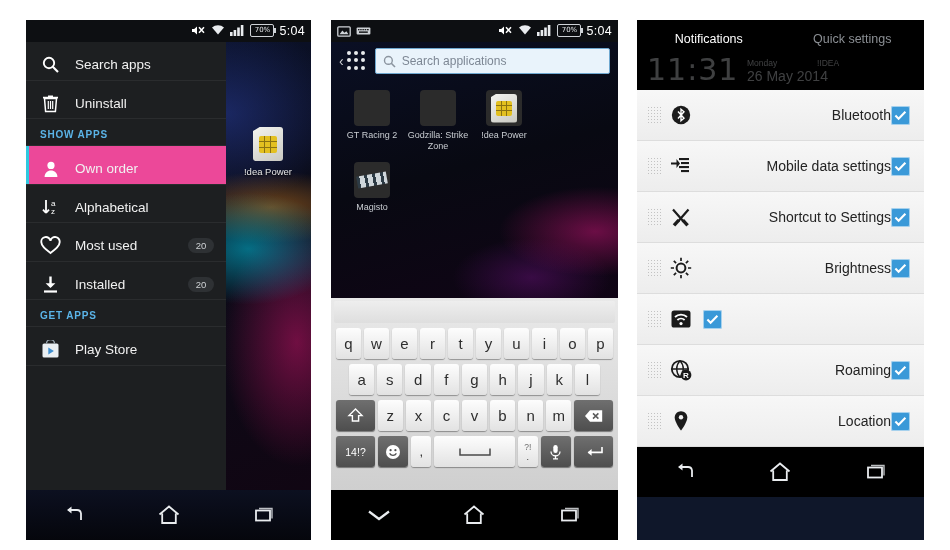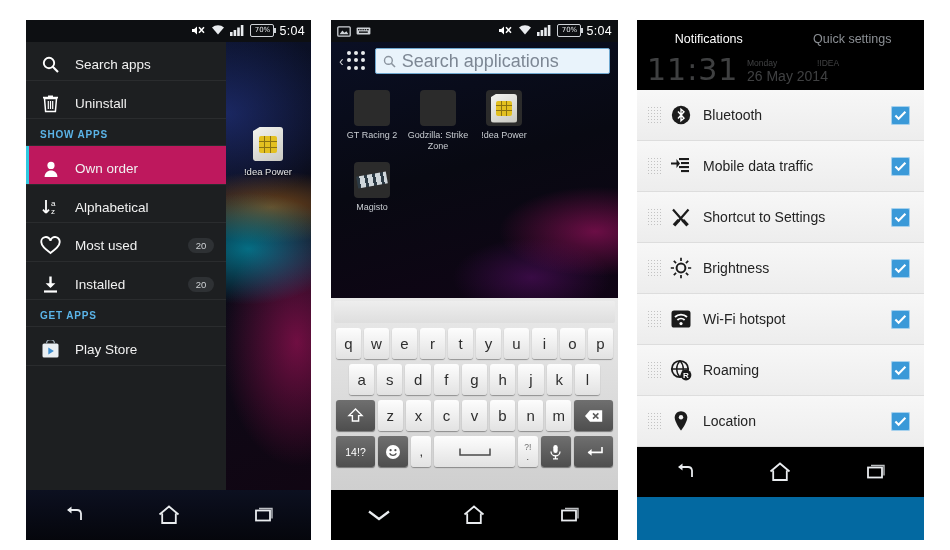--- a/index.html
+++ b/index.html
@@ -47,21 +47,21 @@
   .p1-row{
     height:38.5px;display:flex;align-items:center;padding:8px 0 0 14px;
     border-bottom:1px solid #2a2c2e;position:relative;box-sizing:border-box;
   }
   .p1-row .lbl{color:#f1f1f1;font-size:13.5px;margin-left:14px;flex:1;}
   .p1-row .badge{
     background:#2e3134;color:#cfd2d5;font-size:9.5px;border-radius:9px;
     min-width:18px;height:15px;line-height:15px;text-align:center;margin-right:12px;padding:0 4px;
   }
   .p1-row .ic{width:21px;height:21px;display:flex;align-items:center;justify-content:center;}
-  .p1-sel{background:#be185d;}
+  .p1-sel{background:#ec4899;}
   .p1-sel:before{content:"";position:absolute;left:0;top:0;bottom:0;width:3px;background:#2fc8e0;}
   .p1-head{
     height:27px;display:flex;align-items:flex-end;padding:0 0 5px 14px;
     color:#5bb4e8;font-size:10px;font-weight:bold;letter-spacing:.8px;
     border-bottom:1px solid #2a2c2e;box-sizing:border-box;
   }
   .p1-icon-area{position:absolute;right:0;top:22px;width:85px;bottom:50px;}
   .p1-app{position:absolute;left:8px;top:85px;width:68px;text-align:center;}
   .simcard{
     width:30px;height:34px;margin:0 auto;border-radius:3px;
@@ -102,21 +102,21 @@
     padding:0 8px;box-sizing:border-box;
   }
   .p2-chev{color:#cfd2d5;font-size:14px;margin-right:3px;}
   .dots9{width:20px;height:20px;display:grid;grid-template-columns:repeat(3,1fr);
     grid-template-rows:repeat(3,1fr);gap:2px;margin-right:8px;}
   .dots9 i{background:#e8eaec;border-radius:50%;display:block;width:4px;height:4px;}
   .p2-field{
     flex:1;height:26px;background:#e9f3fb;border:1px solid #6fa8d0;border-radius:2px;
     display:flex;align-items:center;padding:0 7px;box-sizing:border-box;
   }
-  .p2-field .ph{color:#7d8794;font-size:18px;margin-left:6px;}
+  .p2-field .ph{color:#7d8794;font-size:12px;margin-left:6px;}
   .p2-grid{position:absolute;left:0;right:0;top:64px;padding:6px 8px;box-sizing:border-box;}
   .p2-rowapps{display:flex;}
   .p2-app{width:66px;text-align:center;margin-bottom:10px;}
   .p2-app .thumb{
     width:36px;height:36px;margin:0 auto;border-radius:4px;background:#2b2b2b;overflow:hidden;
   }
   .p2-app .nm{color:#c9cdd2;font-size:9px;line-height:11px;margin-top:4px;}
   .th-robocop{background:
       radial-gradient(circle at 62% 62%,#d8b021 0 4px,transparent 5px),
       linear-gradient(150deg,#6b3230 0%,#201518 45%,#0c0b0d 100%);}
@@ -155,40 +155,40 @@
   .key.space{flex:3.2;}
   .key.small{font-size:10.5px;}
   .key.sub{flex-direction:column;gap:0;line-height:10px;}
   .key.sub .up{font-size:8.5px;color:#6b6b6b;}
   .key.sub .dn{font-size:9px;color:#2e2e2e;}
   .row2pad{padding:0 15px;}
   .navbar2{position:absolute;left:0;right:0;bottom:0;height:50px;background:#000;
     display:flex;align-items:center;justify-content:space-around;}
 
   
-  #panel3{left:637px;top:20px;width:287px;height:520px;background:#0369a1;}
+  #panel3{left:637px;top:20px;width:287px;height:520px;background:#0f172a;}
   .p3-top{height:70px;background:#000;position:relative;overflow:hidden;}
   .p3-tabs{display:flex;height:38px;align-items:center;}
   .p3-tab{flex:1;text-align:center;font-size:12.5px;}
   .p3-tab.active{color:#ffffff;}
   .p3-tab.inactive{color:#8b8f94;}
   .p3-clockwrap{position:relative;height:30px;opacity:.30;padding-left:10px;}
   .p3-clock{
     position:absolute;left:10px;top:-6px;font-size:30px;color:#cfd3d7;
     font-family:"DejaVu Sans",sans-serif;letter-spacing:1px;
   }
   .p3-day{position:absolute;left:110px;top:0px;font-size:8.5px;color:#cfd3d7;}
   .p3-date{position:absolute;left:110px;top:10px;font-size:14px;color:#cfd3d7;}
   .p3-carrier{position:absolute;left:180px;top:0px;font-size:8.5px;color:#cfd3d7;}
 
   .p3-list{background:#f4f4f4;}
   .p3-row{
     height:51px;display:flex;align-items:center;
     background:linear-gradient(180deg,#f7f7f7,#ededed);
-    border-bottom:1px solid #dddddd;box-sizing:border-box;padding:0 14px 0 10px;
+    border-bottom:1px solid #dddddd;box-sizing:border-box;padding:0 14px 0 10px;text-align:right;
   }
   .handle{
     width:15px;height:19px;margin-right:7px;
     background-image:radial-gradient(#c0c0c0 40%,transparent 41%);
     background-size:3px 3px;opacity:.95;
   }
   .p3-ic{width:24px;height:24px;display:flex;align-items:center;justify-content:center;margin-right:10px;}
   .p3-lbl{flex:1;color:#232323;font-size:14px;}
   .chk{
     width:19px;height:19px;border-radius:2px;background:#3a99d8;
@@ -590,21 +590,21 @@
           <svg width="22" height="20" viewBox="0 0 22 20">
               <g fill="#1b1b1b">
                 <rect x="9" y="2" width="10" height="2.1"></rect>
                 <rect x="11" y="6" width="8" height="2.1"></rect>
                 <rect x="9" y="10" width="10" height="2.1"></rect>
                 <rect x="11" y="14" width="8" height="2.1"></rect>
               </g>
               <path d="M1 6.5h5.5V3l3.5 4.5-3.5 4.5V8.5H1z" fill="#1b1b1b"></path>
             </svg>
         </span>
-        <span class="p3-lbl">Mobile data traffic</span>
+        <span class="p3-lbl">Mobile data settings</span>
         <span class="chk">
           <svg width="13" height="11" viewBox="0 0 13 11">
               <path d="M1.4 5.6 4.6 8.8 11.4 1.8" stroke="#fff" stroke-width="2.1" fill="none"></path>
             </svg>
         </span>
       </div>
 
       <div class="p3-row">
         <span class="handle"></span>
         <span class="p3-ic">
@@ -643,21 +643,20 @@
       <div class="p3-row">
         <span class="handle"></span>
         <span class="p3-ic">
           <svg width="22" height="20" viewBox="0 0 22 20">
               <rect x="1.5" y="1.5" width="19" height="17" rx="2.6" fill="#1b1b1b"></rect>
               <path d="M5 8a8.6 8.6 0 0 1 12 0" stroke="#fff" stroke-width="1.8" fill="none"></path>
               <path d="M7.4 11a5.2 5.2 0 0 1 7.2 0" stroke="#fff" stroke-width="1.8" fill="none"></path>
               <circle cx="11" cy="14.6" r="1.6" fill="#fff"></circle>
             </svg>
         </span>
-        <span class="p3-lbl">Wi-Fi hotspot</span>
         <span class="chk">
           <svg width="13" height="11" viewBox="0 0 13 11">
               <path d="M1.4 5.6 4.6 8.8 11.4 1.8" stroke="#fff" stroke-width="2.1" fill="none"></path>
             </svg>
         </span>
       </div>
 
       <div class="p3-row">
         <span class="handle"></span>
         <span class="p3-ic">

